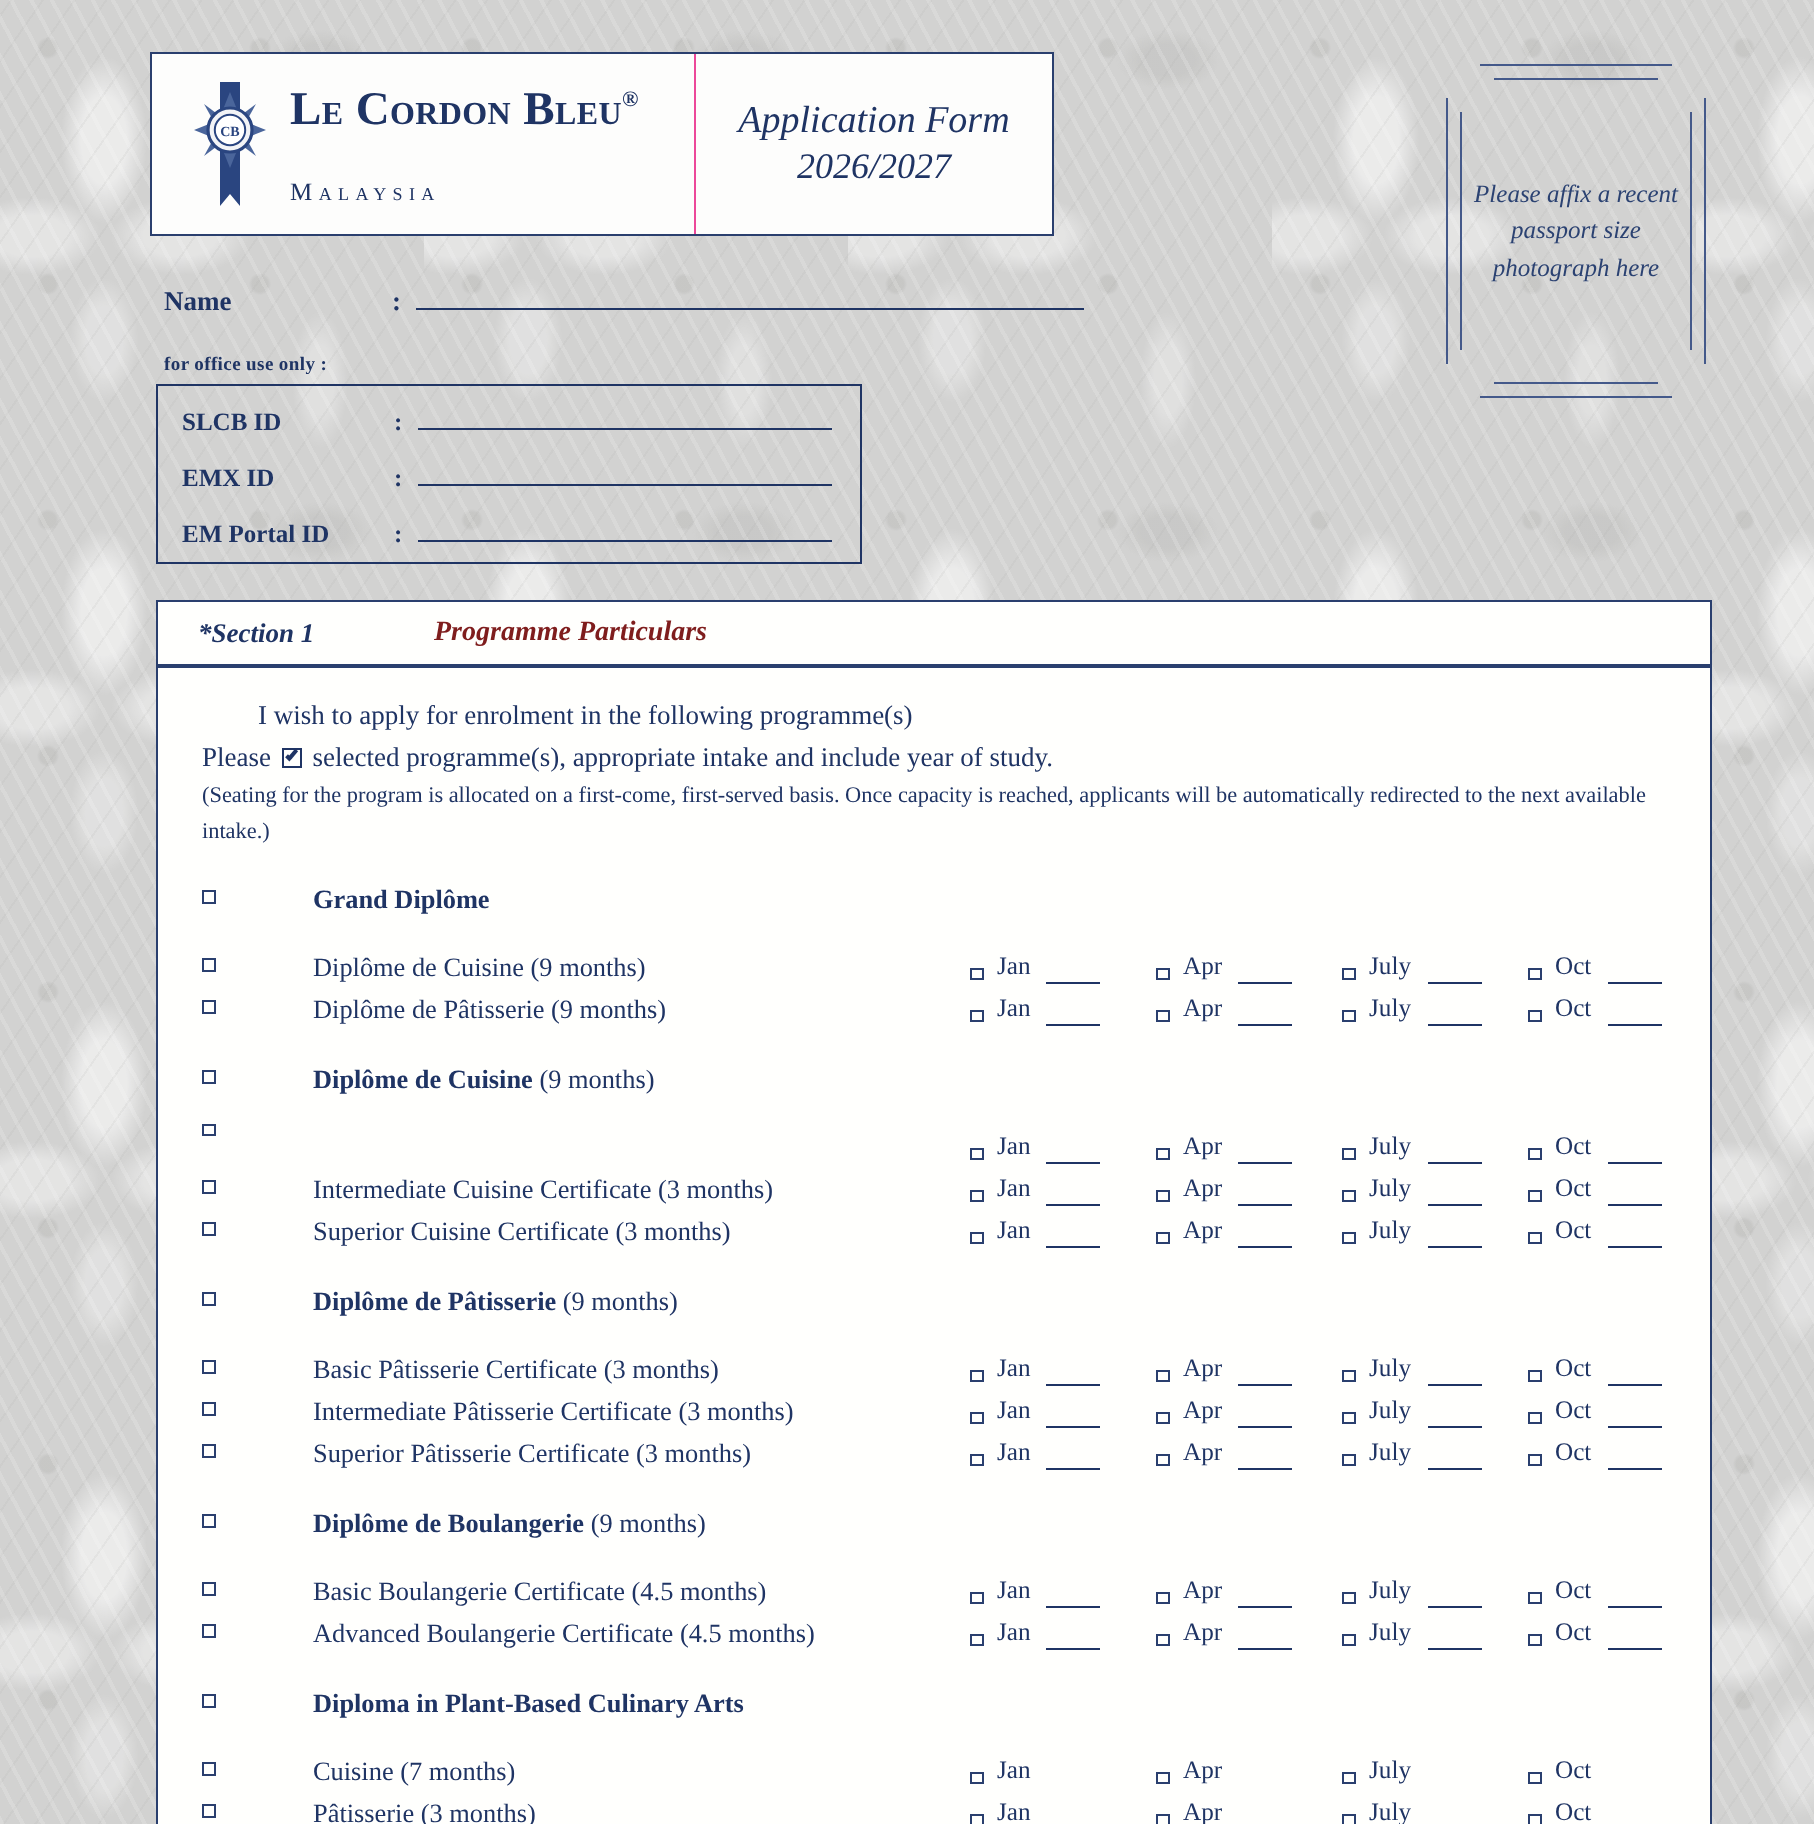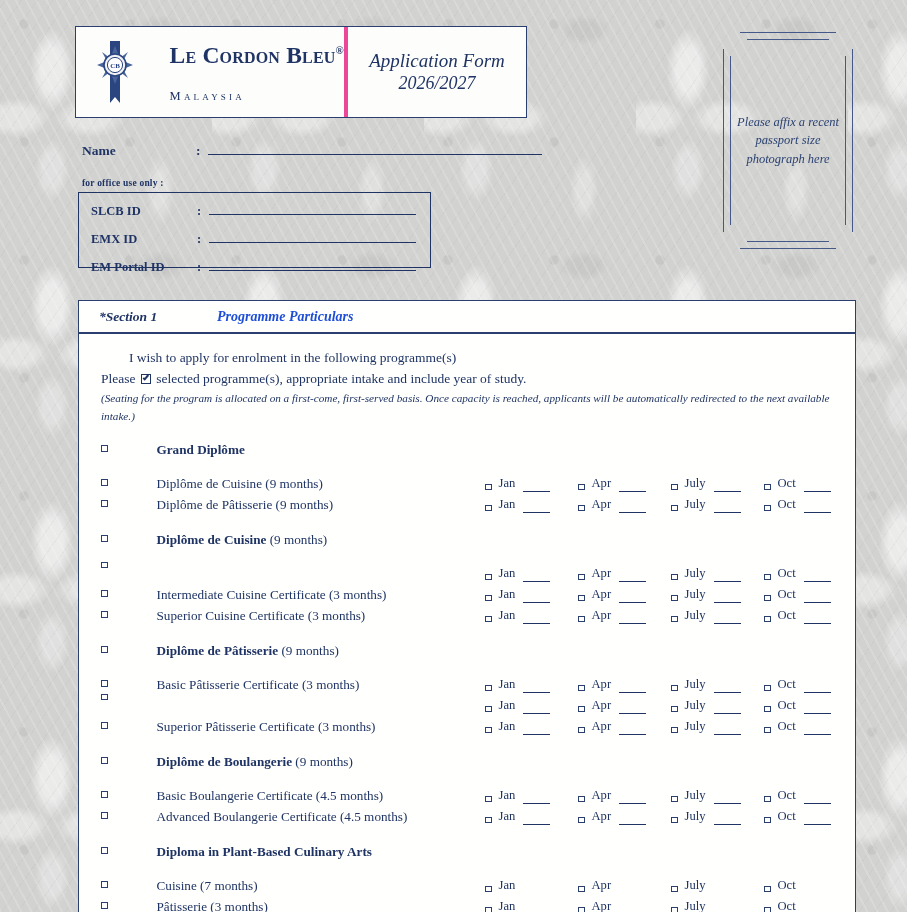--- a/index.html
+++ b/index.html
@@ -49,26 +49,25 @@
     top: 26px;
     width: 452px;
     height: 92px;
     background: #fdfdfc;
     border: 1px solid #2a3f6e;
     box-sizing: border-box;
     display: flex;
   }
   #logo-cell {
     width: 272px;
-    border-right: 4px solid #ec4899;
+    border-right: 1px solid #ec4899;
     box-sizing: border-box;
     display: flex;
     align-items: center;
     padding-left: 18px;
-    justify-content: space-between;
   }
   .logo-emblem {
     width: 42px;
     height: 64px;
     position: relative;
     flex: 0 0 auto;
     margin-right: 9px;
   }
   .logo-wordmark {
     display: flex;
@@ -117,21 +116,21 @@
     line-height: 1.2;
     text-align: center;
   }
 
   
   #photo-box {
     position: absolute;
     left: 723px;
     top: 32px;
     width: 130px;
-    height: 217px;
+    height: 167px;
   }
   .photo-frame {
     position: absolute;
     inset: 0;
     border: 1px solid #44598a;
     box-sizing: border-box;
     -webkit-mask-image:
       radial-gradient(circle 17px at 0 0, transparent 0 17px, #000 17px),
       radial-gradient(circle 17px at 100% 0, transparent 0 17px, #000 17px),
       radial-gradient(circle 17px at 0 100%, transparent 0 17px, #000 17px),
@@ -191,21 +190,21 @@
     color: #1f3464;
     letter-spacing: .2px;
   }
 
   
   #office-box {
     position: absolute;
     left: 78px;
     top: 192px;
     width: 353px;
-    height: 76px;
+    height: 90px;
     border: 1px solid #1f3464;
     box-sizing: border-box;
     padding: 10px 14px 0 12px;
   }
   .office-row {
     display: flex;
     align-items: baseline;
     margin-bottom: 12px;
   }
   .office-row .fld-label { width: 106px; font-size: 12.5px; }
@@ -236,32 +235,31 @@
     font-style: italic;
     font-weight: bold;
     font-size: 13.5px;
     color: #1f3464;
     width: 118px;
   }
   .sec-title {
     font-style: italic;
     font-weight: bold;
     font-size: 14px;
-    color: #1d4ed8;
+    color: #7f1d1d;
   }
   #section-body { padding: 14px 0 0 0; }
 
   .intro {
     padding-left: 22px;
     color: #1f3464;
   }
   .intro .l1 { font-size: 13.5px; line-height: 1.52; margin-left: 28px; }
   .intro .l2 { font-size: 13.5px; line-height: 1.52; }
   .intro .l3 {
-    font-style: italic;
     font-size: 11.2px;
     line-height: 1.6;
     margin-top: 1px;
   }
   .cb-inline {
     display: inline-block;
     width: 8px; height: 8px;
     border: 1px solid #1f3464;
     position: relative;
     margin: 0 2px;
@@ -591,20 +589,21 @@
               </div>
               <div class="intake">
                 <span class="box"></span>
                 <span class="mname">Oct</span>
                 <span class="blank"></span>
               </div>
             </div>
           </div>
           <div class="row">
             <span class="box"></span>
+            <span class="lbl">Intermediate Pâtisserie Certificate (3 months)</span>
             <div class="intakes">
               <div class="intake">
                 <span class="box"></span>
                 <span class="mname">Jan</span>
                 <span class="blank"></span>
               </div>
               <div class="intake">
                 <span class="box"></span>
                 <span class="mname">Apr</span>
                 <span class="blank"></span>

